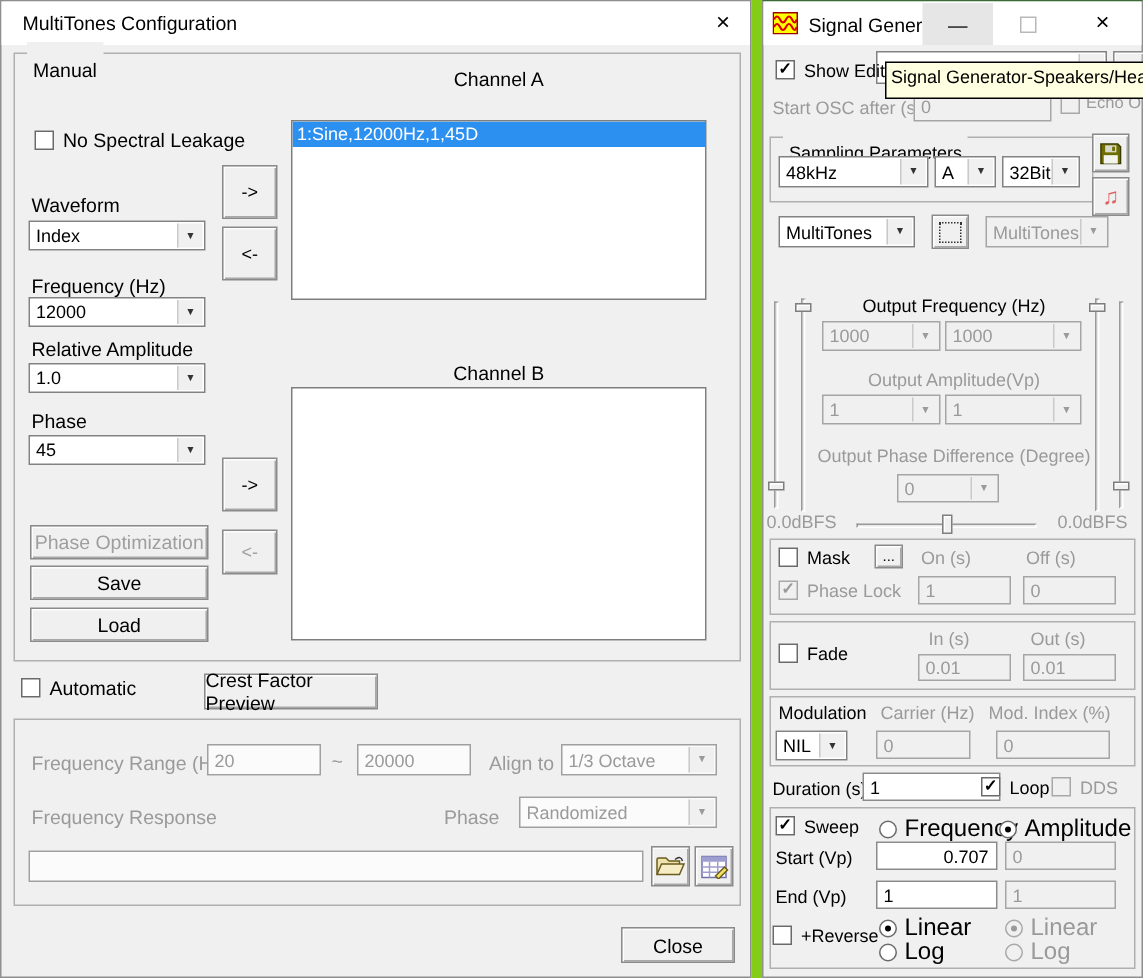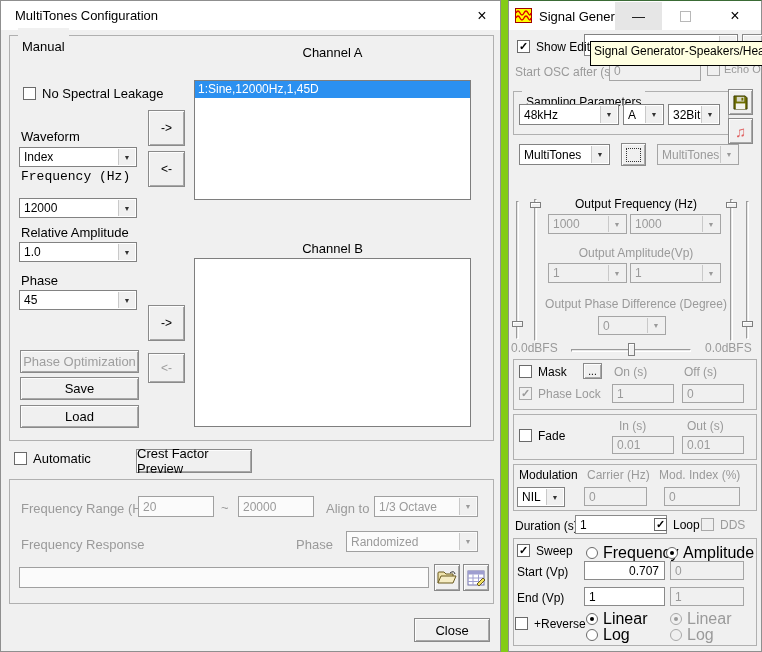--- a/index.html
+++ b/index.html
@@ -73,21 +73,21 @@
       <span class="bx"></span>
       <span class="lb">No Spectral Leakage</span>
     </div>
 
     <span class="lbl" style="left:20px;top:128px;">Waveform</span>
     <div class="combo" style="left:18px;top:146px;width:118px;height:20px;">
       <span class="cf">Index</span>
       <span class="ca">▼</span>
     </div>
 
-    <span class="lbl" style="left:20px;top:168px;font-family:Liberation Mono, monospace;">Frequency (Hz)</span>
+    <span class="lbl" style="left:20px;top:182px;">Frequency (Hz)</span>
     <div class="combo" style="left:18px;top:197px;width:118px;height:20px;">
       <span class="cf">12000</span>
       <span class="ca">▼</span>
     </div>
 
     <span class="lbl" style="left:20px;top:224px;">Relative Amplitude</span>
     <div class="combo" style="left:18px;top:241px;width:118px;height:20px;">
       <span class="cf">1.0</span>
       <span class="ca">▼</span>
     </div>

